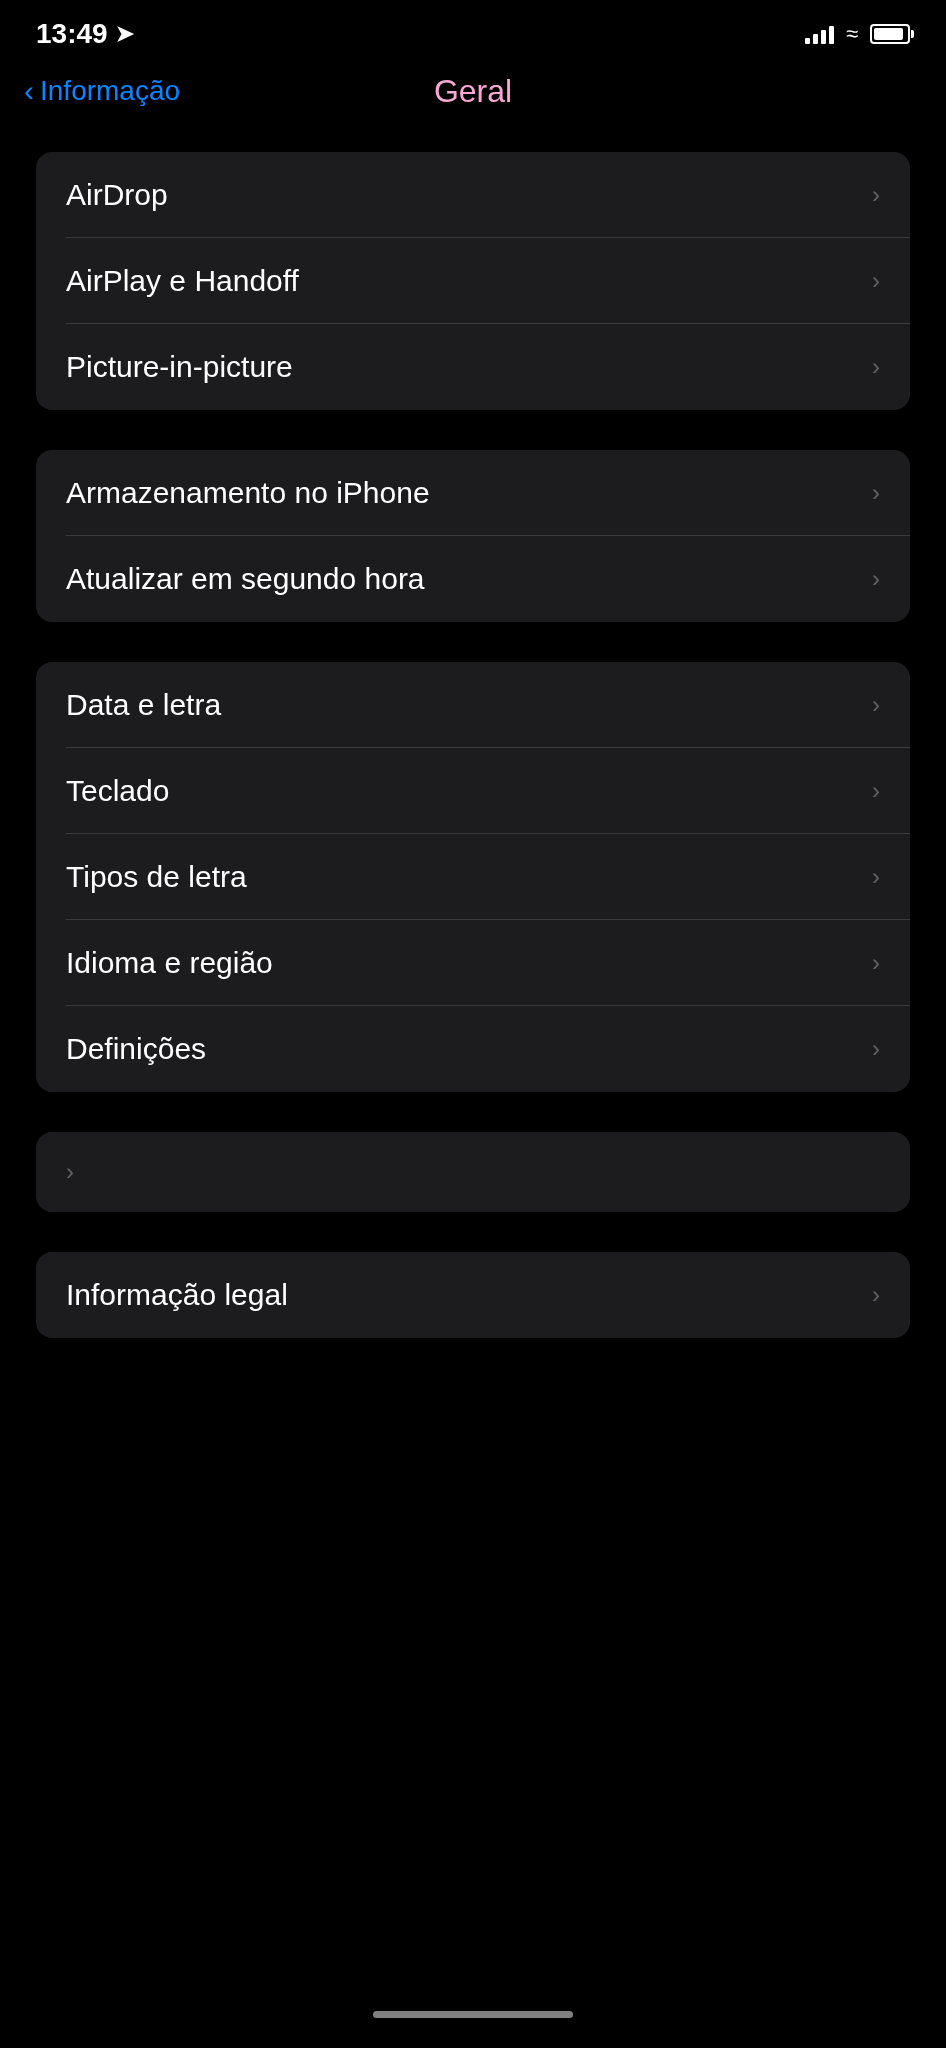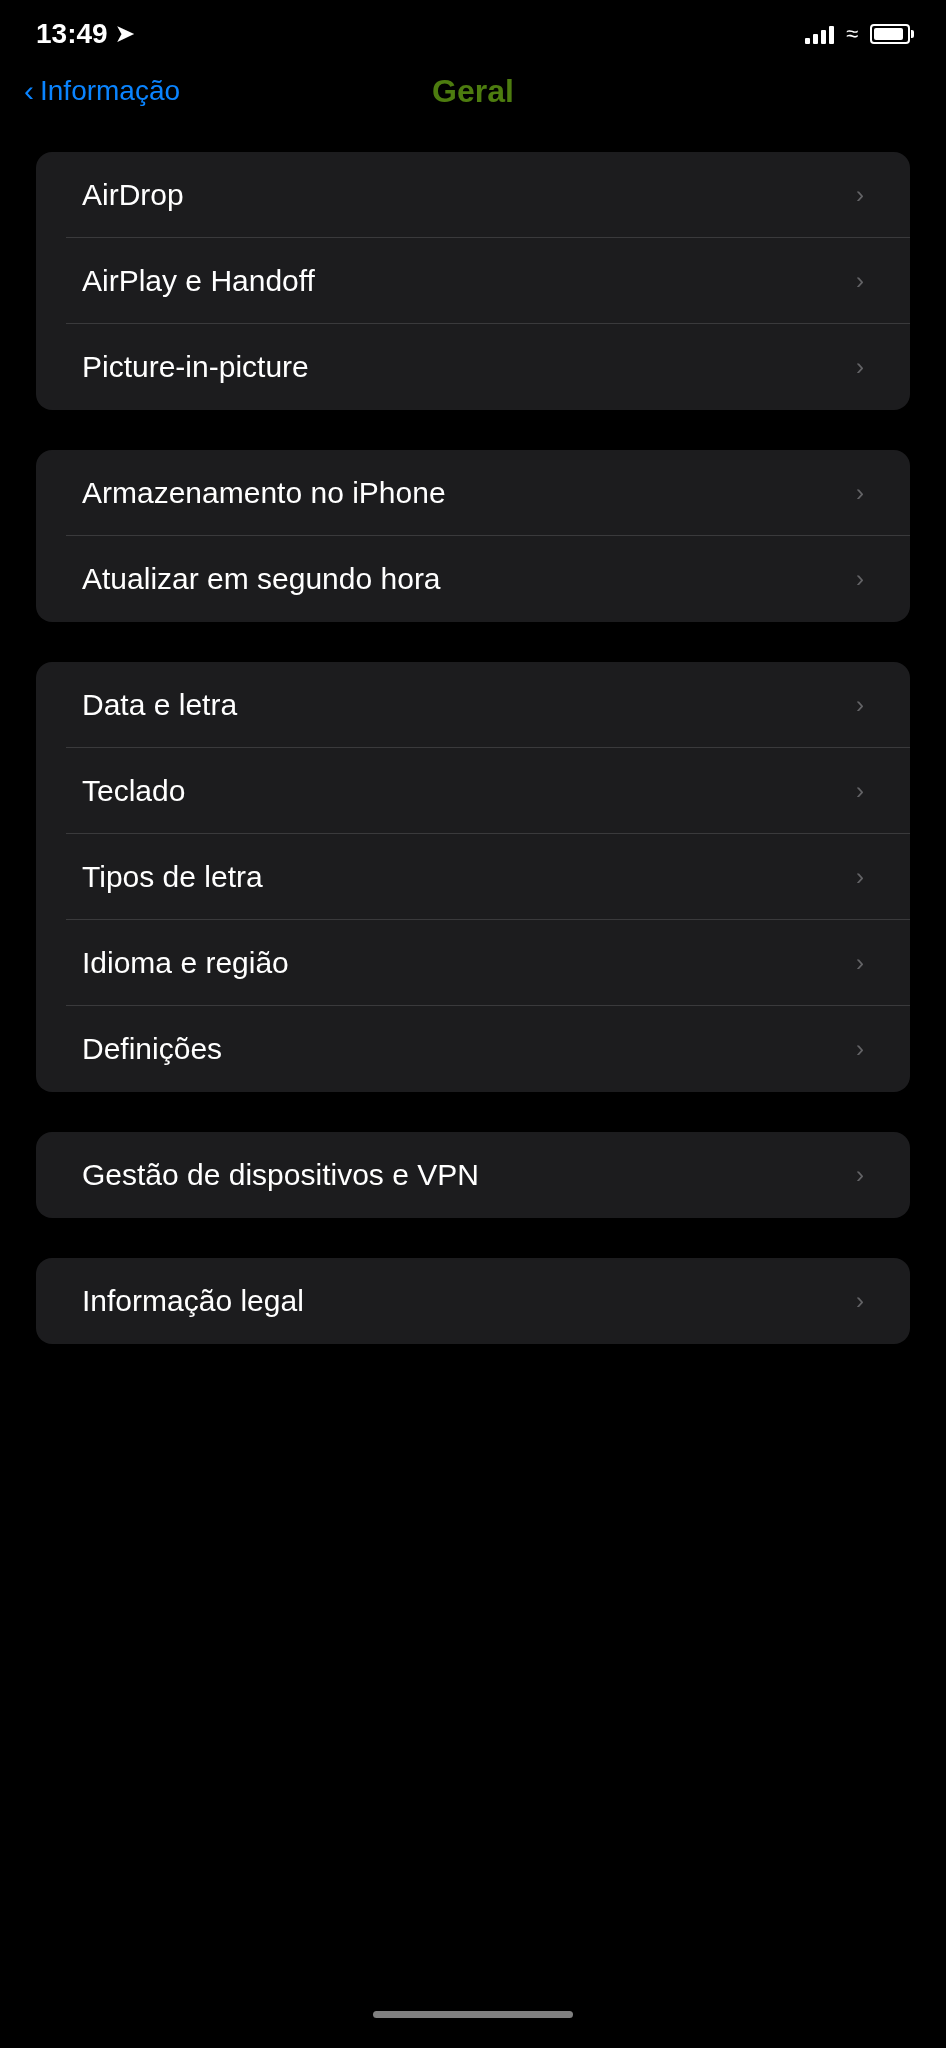--- a/index.html
+++ b/index.html
@@ -104,42 +104,42 @@
       text-decoration: none;
     }
 
     .nav-back-chevron {
       font-size: 30px;
       font-weight: 300;
     }
 
     .nav-title {
       font-size: 32px;
-      font-weight: 700;
-      color: #4d7c0f;
+      font-weight: 400;
+      color: #f9a8d4;
     }
 
     
     .content {
       padding: 20px 36px;
     }
 
     
     .settings-group {
       background-color: #1c1c1e;
       border-radius: 16px;
       margin-bottom: 40px;
       overflow: hidden;
     }
 
     .settings-item {
       display: flex;
       align-items: center;
       justify-content: space-between;
-      padding: 26px 46px;
+      padding: 26px 30px;
       cursor: pointer;
       position: relative;
     }
 
     .settings-item:not(:last-child)::after {
       content: '';
       position: absolute;
       bottom: 0;
       left: 30px;
       right: 0;
@@ -259,21 +259,20 @@
       <span class="settings-item-chevron">›</span>
     </div>
     <div class="settings-item">
       <span class="settings-item-label">Definições</span>
       <span class="settings-item-chevron">›</span>
     </div>
   </div>
 
   <div class="settings-group">
     <div class="settings-item">
-      <span class="settings-item-label">Gestão de dispositivos e VPN</span>
       <span class="settings-item-chevron">›</span>
     </div>
   </div>
 
   <div class="settings-group">
     <div class="settings-item">
       <span class="settings-item-label">Informação legal</span>
       <span class="settings-item-chevron">›</span>
     </div>
   </div>

